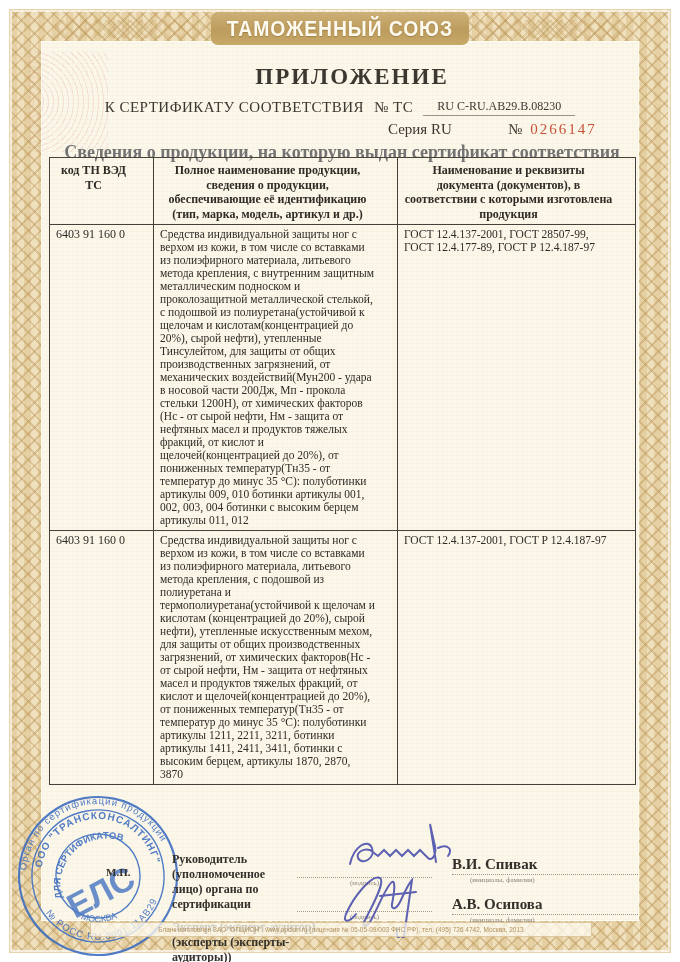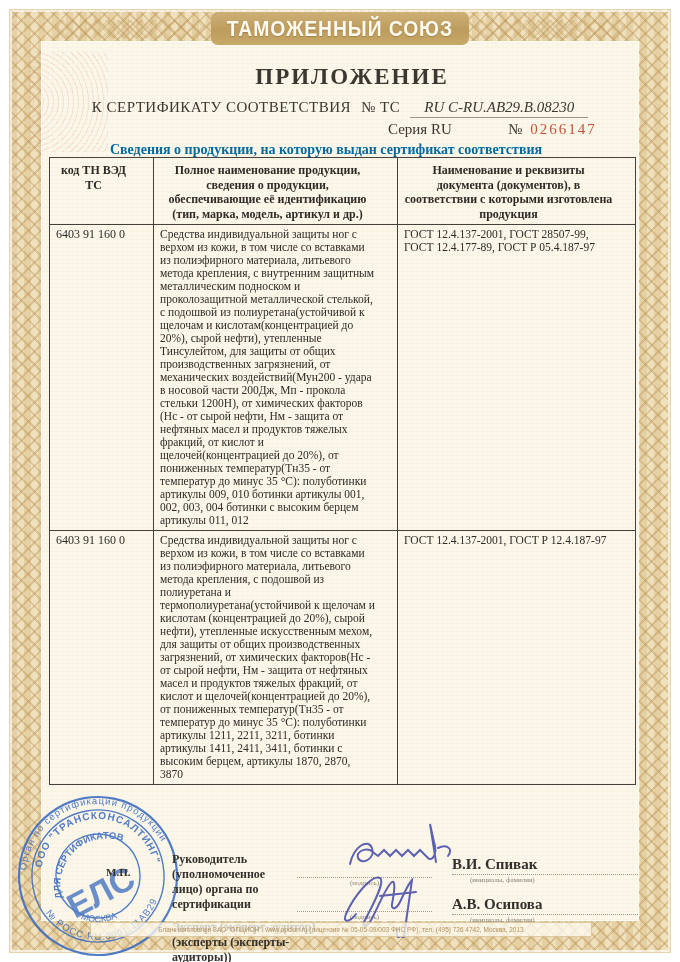--- a/index.html
+++ b/index.html
@@ -30,29 +30,29 @@
      letter-spacing:1px;color:#fdfaf0;text-shadow:0 1px 1px rgba(140,110,55,.6);
      transform:scaleY(1.05) scaleX(.92);white-space:nowrap;}
   .ornament{position:absolute;top:20px;width:150px;height:18px;opacity:.5;
      background:repeating-linear-gradient(45deg, rgba(186,149,86,.5) 0 2px, transparent 2px 8px),
                 repeating-linear-gradient(-45deg, rgba(186,149,86,.5) 0 2px, transparent 2px 8px);}
   .ornament.left{left:55px;} .ornament.right{right:55px;}
   
   .title{position:absolute;left:0;top:64px;width:100%;margin:0;text-align:center;
      font-size:23px;font-weight:bold;letter-spacing:2px;color:#3b3731;padding-left:12px;}
   .cert-line{position:absolute;left:0;top:99px;width:100%;display:flex;justify-content:center;
-     align-items:flex-start;gap:10px;font-size:15px;color:#3b3731;}
+     align-items:flex-end;gap:10px;font-size:15px;color:#3b3731;}
   .cert-line .lbl{letter-spacing:.5px;}
-  .cert-number{border-bottom:1px solid #9a9184;padding:0 14px 1px 14px;font-size:15px;font-style:italic;}
+  .cert-number{border-bottom:1px solid #9a9184;padding:0 14px 1px 14px;font-size:12px;}
   .series-line{position:absolute;left:388px;top:121px;font-size:15px;color:#3b3731;display:flex;gap:8px;align-items:baseline;}
   .series-line .gap{display:inline-block;width:40px;}
   .serial{font-family:Liberation Serif, serif;color:#c7523a;letter-spacing:2px;font-size:15px;}
   
-  .tbl-caption{position:absolute;left:32px;top:142px;width:588px;text-align:center;
-     font-weight:bold;font-size:14px;color:#0369a1;}
+  .tbl-caption{position:absolute;left:48px;top:142px;width:588px;text-align:center;
+     font-weight:bold;font-size:18px;color:#737373;}
   table.products{position:absolute;left:49px;top:157px;width:586px;border-collapse:collapse;
      table-layout:fixed;font-size:11.5px;line-height:13px;color:#2e2b26;}
   table.products th, table.products td{border:1px solid #45413a;vertical-align:top;
      padding:3px 22px 3px 6px;overflow:hidden;}
   table.products th{font-size:12px;line-height:14.5px;font-weight:bold;text-align:center;
      vertical-align:top;padding-top:5px;}
   tr.hdr{height:62px;} tr.r1{height:268px;} tr.r2{height:242px;}
   td.code{font-size:12px;}
   
   .mp{position:absolute;left:106px;top:866px;font-weight:bold;font-size:11px;color:#33302b;}
@@ -112,21 +112,21 @@
       <tr class="hdr">
         <th>код ТН ВЭД ТС</th>
         <th>Полное наименование продукции, сведения о продукции, обеспечивающие её идентификацию (тип, марка, модель, артикул и др.)</th>
         <th>Наименование и реквизиты документа (документов), в соответствии с которыми изготовлена продукция</th>
       </tr>
     </thead>
     <tbody>
       <tr class="r1">
         <td class="code">6403 91 160 0</td>
         <td>Средства индивидуальной защиты ног с верхом из кожи, в том числе со вставками из полиэфирного материала, литьевого метода крепления, с внутренним защитным металлическим подноском и проколозащитной металлической стелькой, с подошвой из полиуретана(устойчивой к щелочам и кислотам(концентрацией до 20%), сырой нефти), утепленные Тинсулейтом, для защиты от общих производственных загрязнений, от механических воздействий(Мун200 - удара в носовой части 200Дж, Мп - прокола стельки 1200Н), от химических факторов (Нс - от сырой нефти, Нм - защита от нефтяных масел и продуктов тяжелых фракций, от кислот и щелочей(концентрацией до 20%), от пониженных температур(Тн35 - от температур до минус 35 °С): полуботинки артикулы 009, 010 ботинки артикулы 001, 002, 003, 004 ботинки с высоким берцем артикулы 011, 012</td>
-        <td>ГОСТ 12.4.137-2001, ГОСТ 28507-99, ГОСТ 12.4.177-89, ГОСТ Р 05.4.187-97</td>
+        <td>ГОСТ 12.4.137-2001, ГОСТ 28507-99, ГОСТ 12.4.177-89, ГОСТ Р 12.4.187-97</td>
       </tr>
       <tr class="r2">
         <td class="code">6403 91 160 0</td>
         <td>Средства индивидуальной защиты ног с верхом из кожи, в том числе со вставками из полиэфирного материала, литьевого метода крепления, с подошвой из полиуретана и термополиуретана(устойчивой к щелочам и кислотам (концентрацией до 20%), сырой нефти), утепленные искусственным мехом, для защиты от общих производственных загрязнений, от химических факторов(Нс - от сырой нефти, Нм - защита от нефтяных масел и продуктов тяжелых фракций, от кислот и щелочей(концентрацией до 20%), от пониженных температур(Тн35 - от температур до минус 35 °С): полуботинки артикулы 1211, 2211, 3211, ботинки артикулы 1411, 2411, 3411, ботинки с высоким берцем, артикулы 1870, 2870, 3870</td>
         <td>ГОСТ 12.4.137-2001, ГОСТ Р 12.4.187-97</td>
       </tr>
     </tbody>
   </table>
 
   <svg class="stamp" width="168" height="168" viewBox="0 0 168 168">

